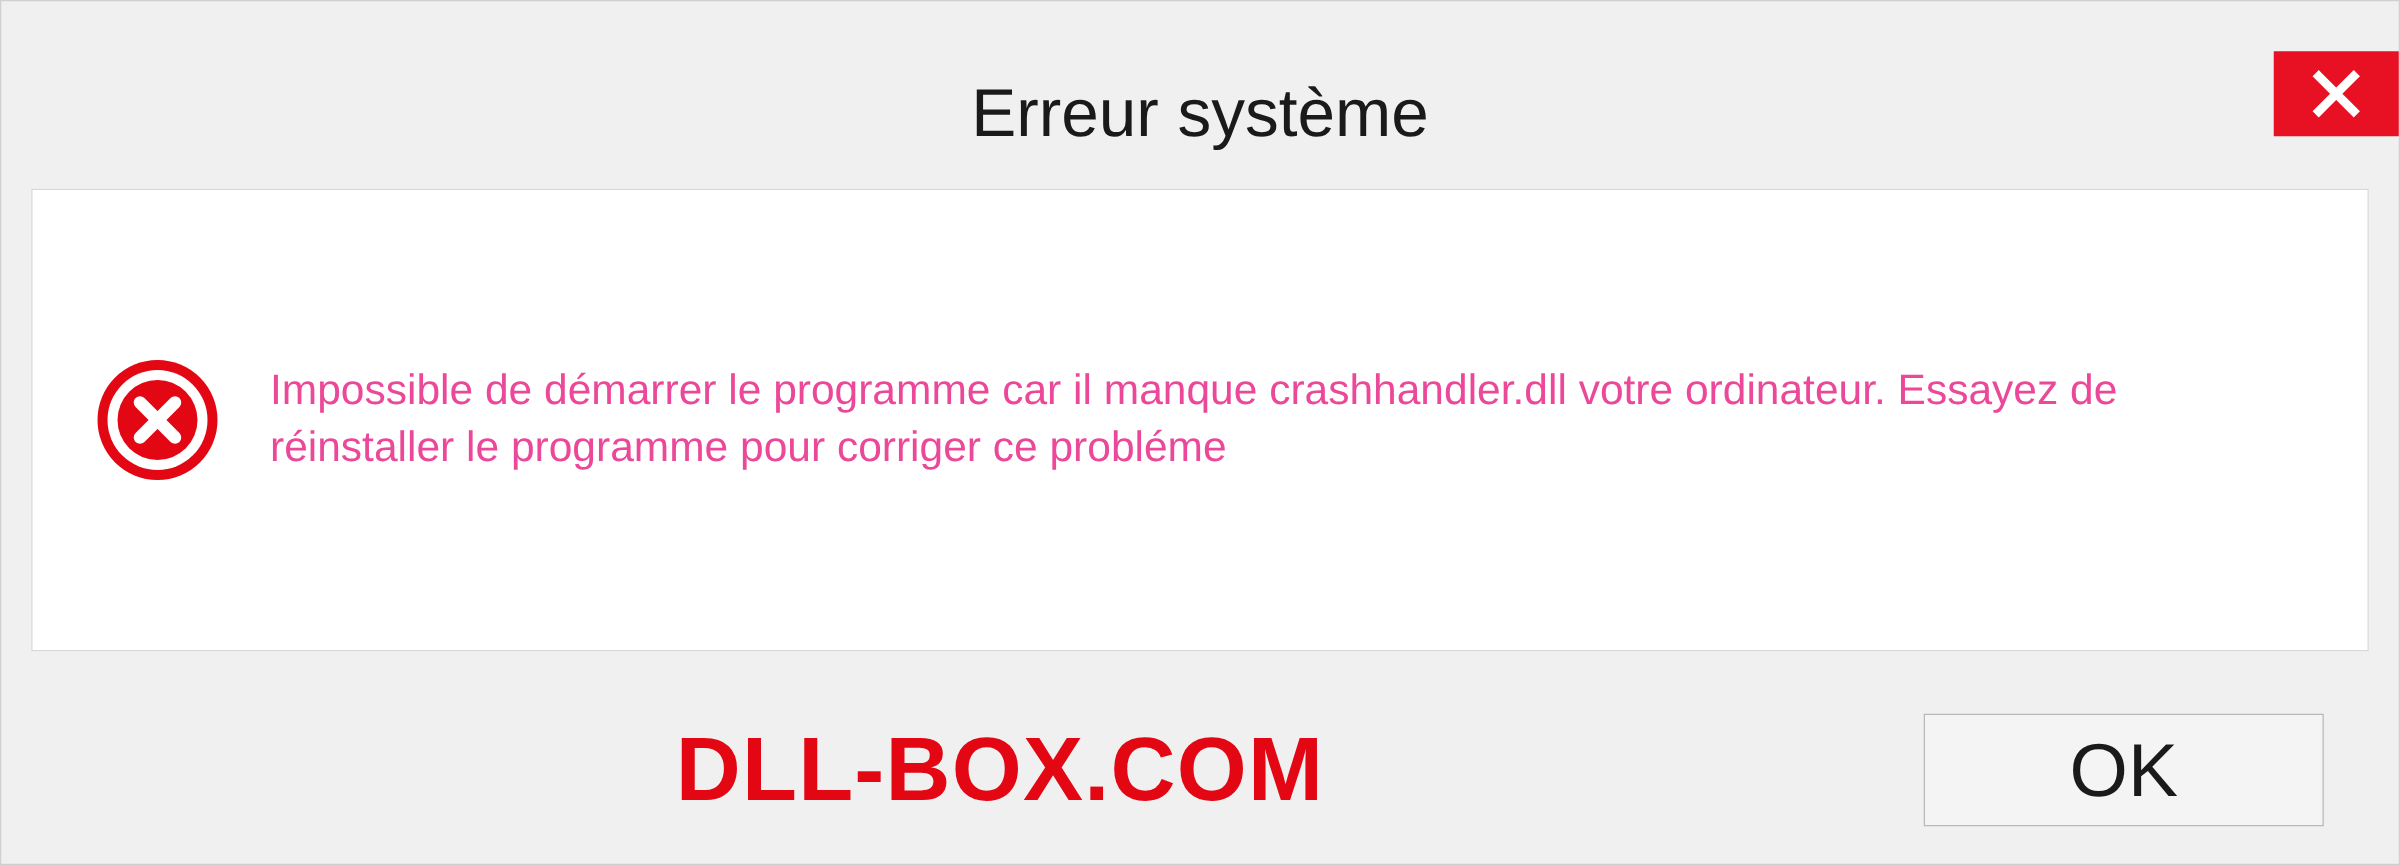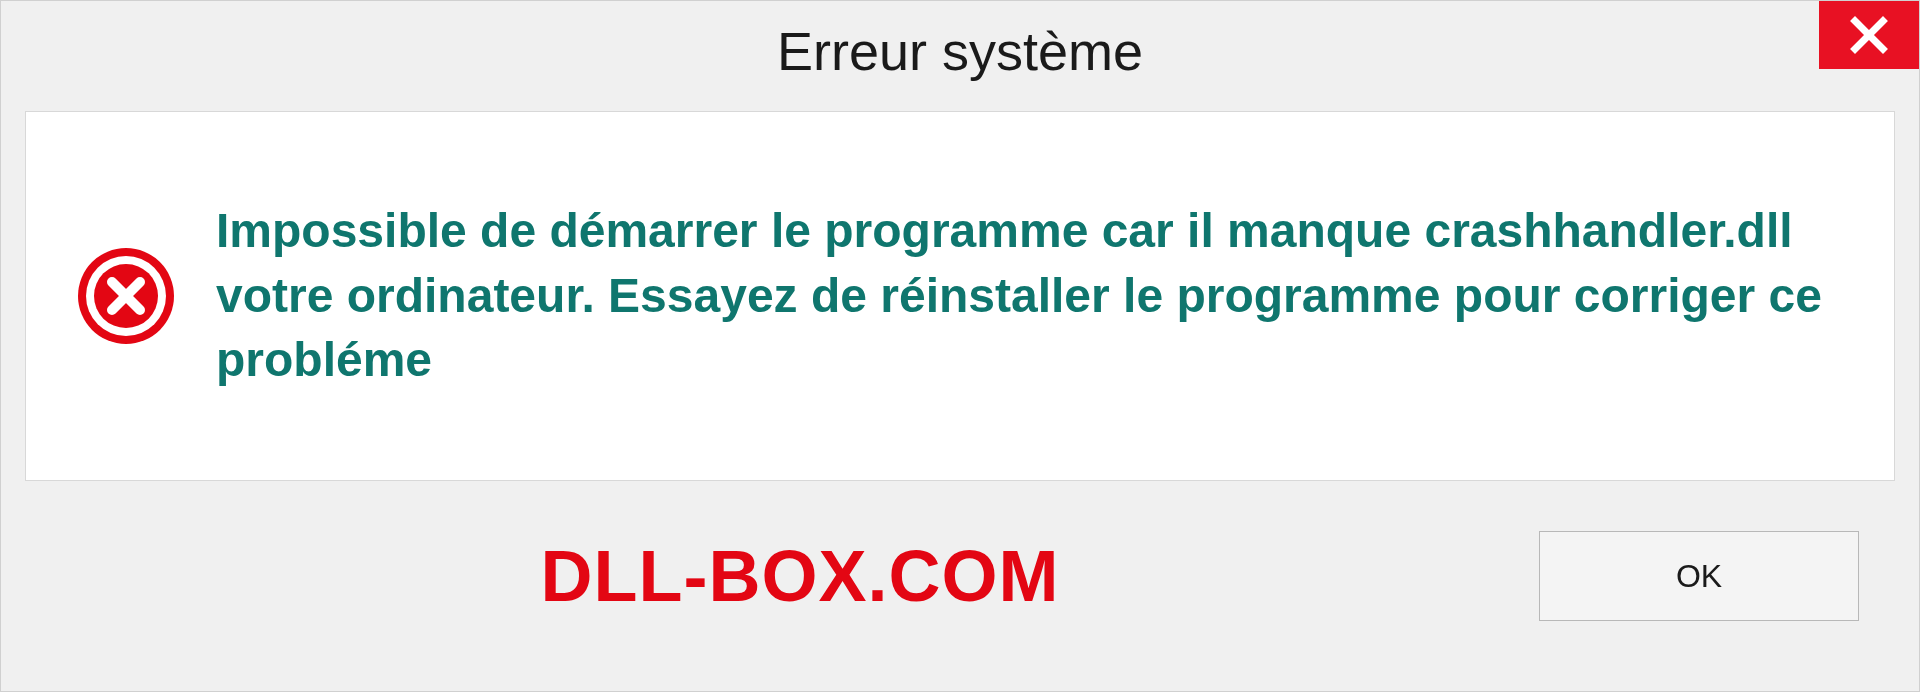--- a/index.html
+++ b/index.html
@@ -22,20 +22,21 @@
       height: 692px;
       background: #f0f0f0;
       border: 1px solid #d0d0d0;
     }
     .titlebar {
       position: relative;
       height: 100px;
       display: flex;
       align-items: center;
       justify-content: center;
+      margin-top: 40px;
     }
     .title {
       font-size: 54px;
       color: #1a1a1a;
       font-weight: 400;
     }
     .close-btn {
       position: absolute;
       top: 0;
       right: 0;
@@ -64,24 +65,24 @@
       width: 100px;
       height: 100px;
       flex-shrink: 0;
       margin-right: 40px;
     }
     .error-icon svg {
       width: 100%;
       height: 100%;
     }
     .message {
-      font-size: 48px;
-      color: #0f766e;
+      font-size: 34px;
+      color: #ec4899;
       line-height: 1.35;
-      font-weight: 700;
+      font-weight: 400;
     }
     .footer {
       display: flex;
       align-items: center;
       justify-content: space-between;
       padding: 30px 60px 0 60px;
     }
     .branding {
       font-size: 72px;
       font-weight: 900;
@@ -93,21 +94,21 @@
       flex:1;
     }
     .ok-btn {
       width: 320px;
       height: 90px;
       background: #f4f4f4;
       border: 1px solid #b8b8b8;
       display: flex;
       align-items: center;
       justify-content: center;
-      font-size: 32px;
+      font-size: 60px;
       color: #1a1a1a;
       cursor: pointer;
       font-family: inherit;
     }
   </style>
 </head>
 <body>
 
 <div class="dialog">
   <div class="titlebar">

